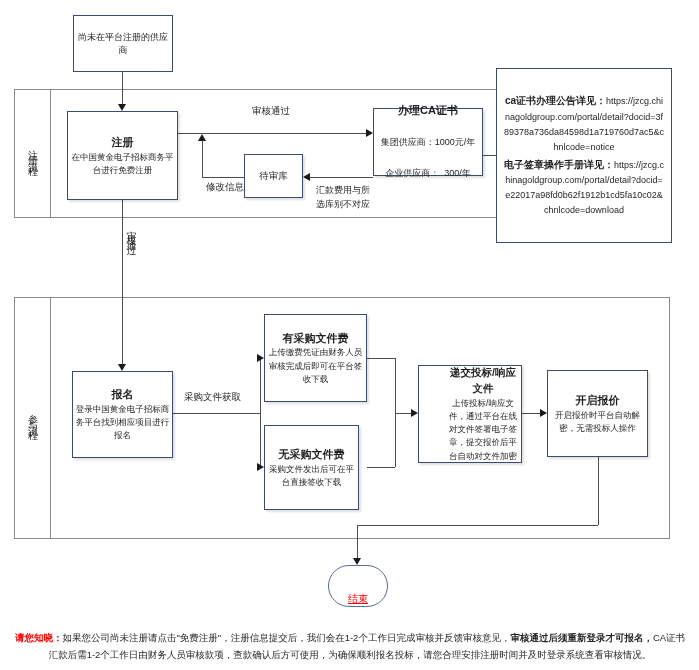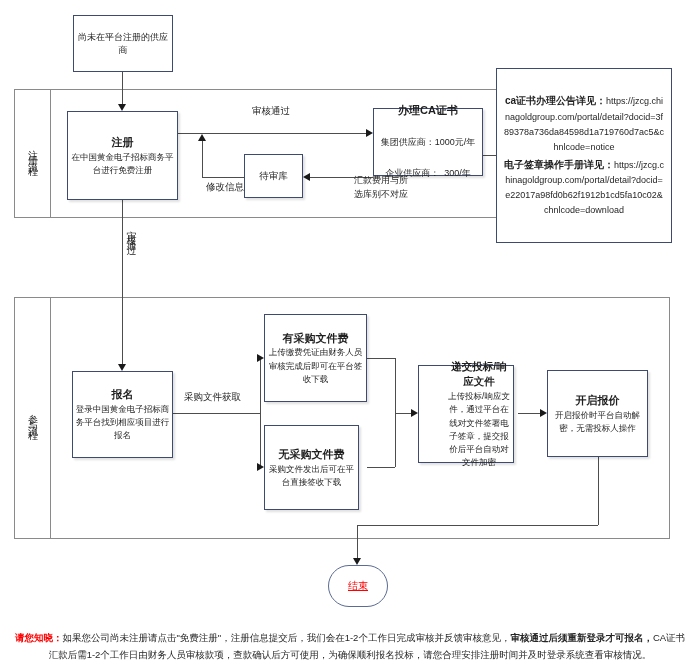--- a/index.html
+++ b/index.html
@@ -34,21 +34,21 @@
   .ar-d{border-left:4px solid transparent;border-right:4px solid transparent;border-top:7px solid var(--arrow);}
   .ar-u{border-left:4px solid transparent;border-right:4px solid transparent;border-bottom:7px solid var(--arrow);}
   .elabel{position:absolute;font-size:9.5px;z-index:4;background:transparent;line-height:1.3;}
   .vlabel{position:absolute;z-index:4;}
   .mismatch{width:58px;text-align:center;font-size:9px;line-height:1.5;}
   .info{position:absolute;left:496px;top:68px;width:176px;height:175px;border:1px solid var(--node-border);
     z-index:3;background:#fff;display:flex;flex-direction:column;justify-content:center;
     text-align:center;font-size:9px;line-height:1.7;word-break:break-all;box-sizing:border-box;padding:4px 6px;}
   .info .b{font-weight:bold;font-size:10px;}
   .endnode{position:absolute;left:328px;top:565px;width:60px;height:42px;border:1px solid #5b6b94;
-    border-radius:21px;z-index:3;display:flex;align-items:center;justify-content:center;
+    border-radius:21px;z-index:3;display:flex;align-items:flex-end;justify-content:center;
     font-size:10px;color:var(--accent-red);background:#fff;box-sizing:border-box;text-decoration:underline;}
   .note{position:absolute;left:11px;top:629px;width:678px;text-align:center;font-size:9.5px;
     line-height:17px;z-index:4;color:#262626;}
   .note-prefix{color:var(--accent-red);font-weight:bold;}
   .note-bold{font-weight:bold;}
 </style>
 </head>
 <body>
 
 <div class="canvas">
@@ -80,21 +80,21 @@
   <div class="hl" style="left:178px;top:133px;width:188px;"></div>
   <div class="ar ar-r" style="left:366px;top:129px;"></div>
   <div class="elabel" style="left:252px;top:105px;">审核通过</div>
 
   <div class="node" style="left:244px;top:154px;width:59px;height:44px;">
     <div class="plain" style="font-size:9.5px;">待审库</div>
   </div>
 
   <div class="hl" style="left:310px;top:177px;width:63px;"></div>
   <div class="ar ar-l" style="left:303px;top:173px;"></div>
-  <div class="elabel mismatch" style="left:314px;top:174px;margin-left:38px;">汇款费用与所选库别不对应</div>
+  <div class="elabel mismatch" style="left:314px;top:184px;">汇款费用与所选库别不对应</div>
 
   <div class="hl" style="left:202px;top:177px;width:42px;"></div>
   <div class="vl" style="left:202px;top:141px;height:36px;"></div>
   <div class="ar ar-u" style="left:198px;top:134px;"></div>
   <div class="elabel" style="left:206px;top:181px;">修改信息</div>
 
   <div class="node" style="left:373px;top:108px;width:110px;height:68px;">
     <div class="title">办理CA证书</div>
     <div class="ca-line">集团供应商：1000元/年</div>
     <div class="ca-line">企业供应商：  300/年</div>
@@ -134,21 +134,21 @@
     <div class="title">无采购文件费</div>
     <div class="desc">采购文件发出后可在平台直接签收下载</div>
   </div>
 
   <div class="hl" style="left:367px;top:358px;width:28px;"></div>
   <div class="hl" style="left:367px;top:467px;width:28px;"></div>
   <div class="vl" style="left:395px;top:358px;height:109px;"></div>
   <div class="hl" style="left:395px;top:413px;width:16px;"></div>
   <div class="ar ar-r" style="left:411px;top:409px;"></div>
 
-  <div class="node" style="left:418px;top:365px;width:96px;height:98px;padding-left:28px;">
+  <div class="node" style="left:418px;top:365px;width:104px;height:98px;padding-left:28px;">
     <div class="title" style="font-size:10.5px;">递交投标/响应文件</div>
     <div class="desc">上传投标/响应文件，通过平台在线对文件签署电子签章，提交报价后平台自动对文件加密</div>
   </div>
 
   <div class="hl" style="left:518px;top:413px;width:22px;"></div>
   <div class="ar ar-r" style="left:540px;top:409px;"></div>
 
   <div class="node" style="left:547px;top:370px;width:101px;height:87px;">
     <div class="title">开启报价</div>
     <div class="desc">开启报价时平台自动解密，无需投标人操作</div>

